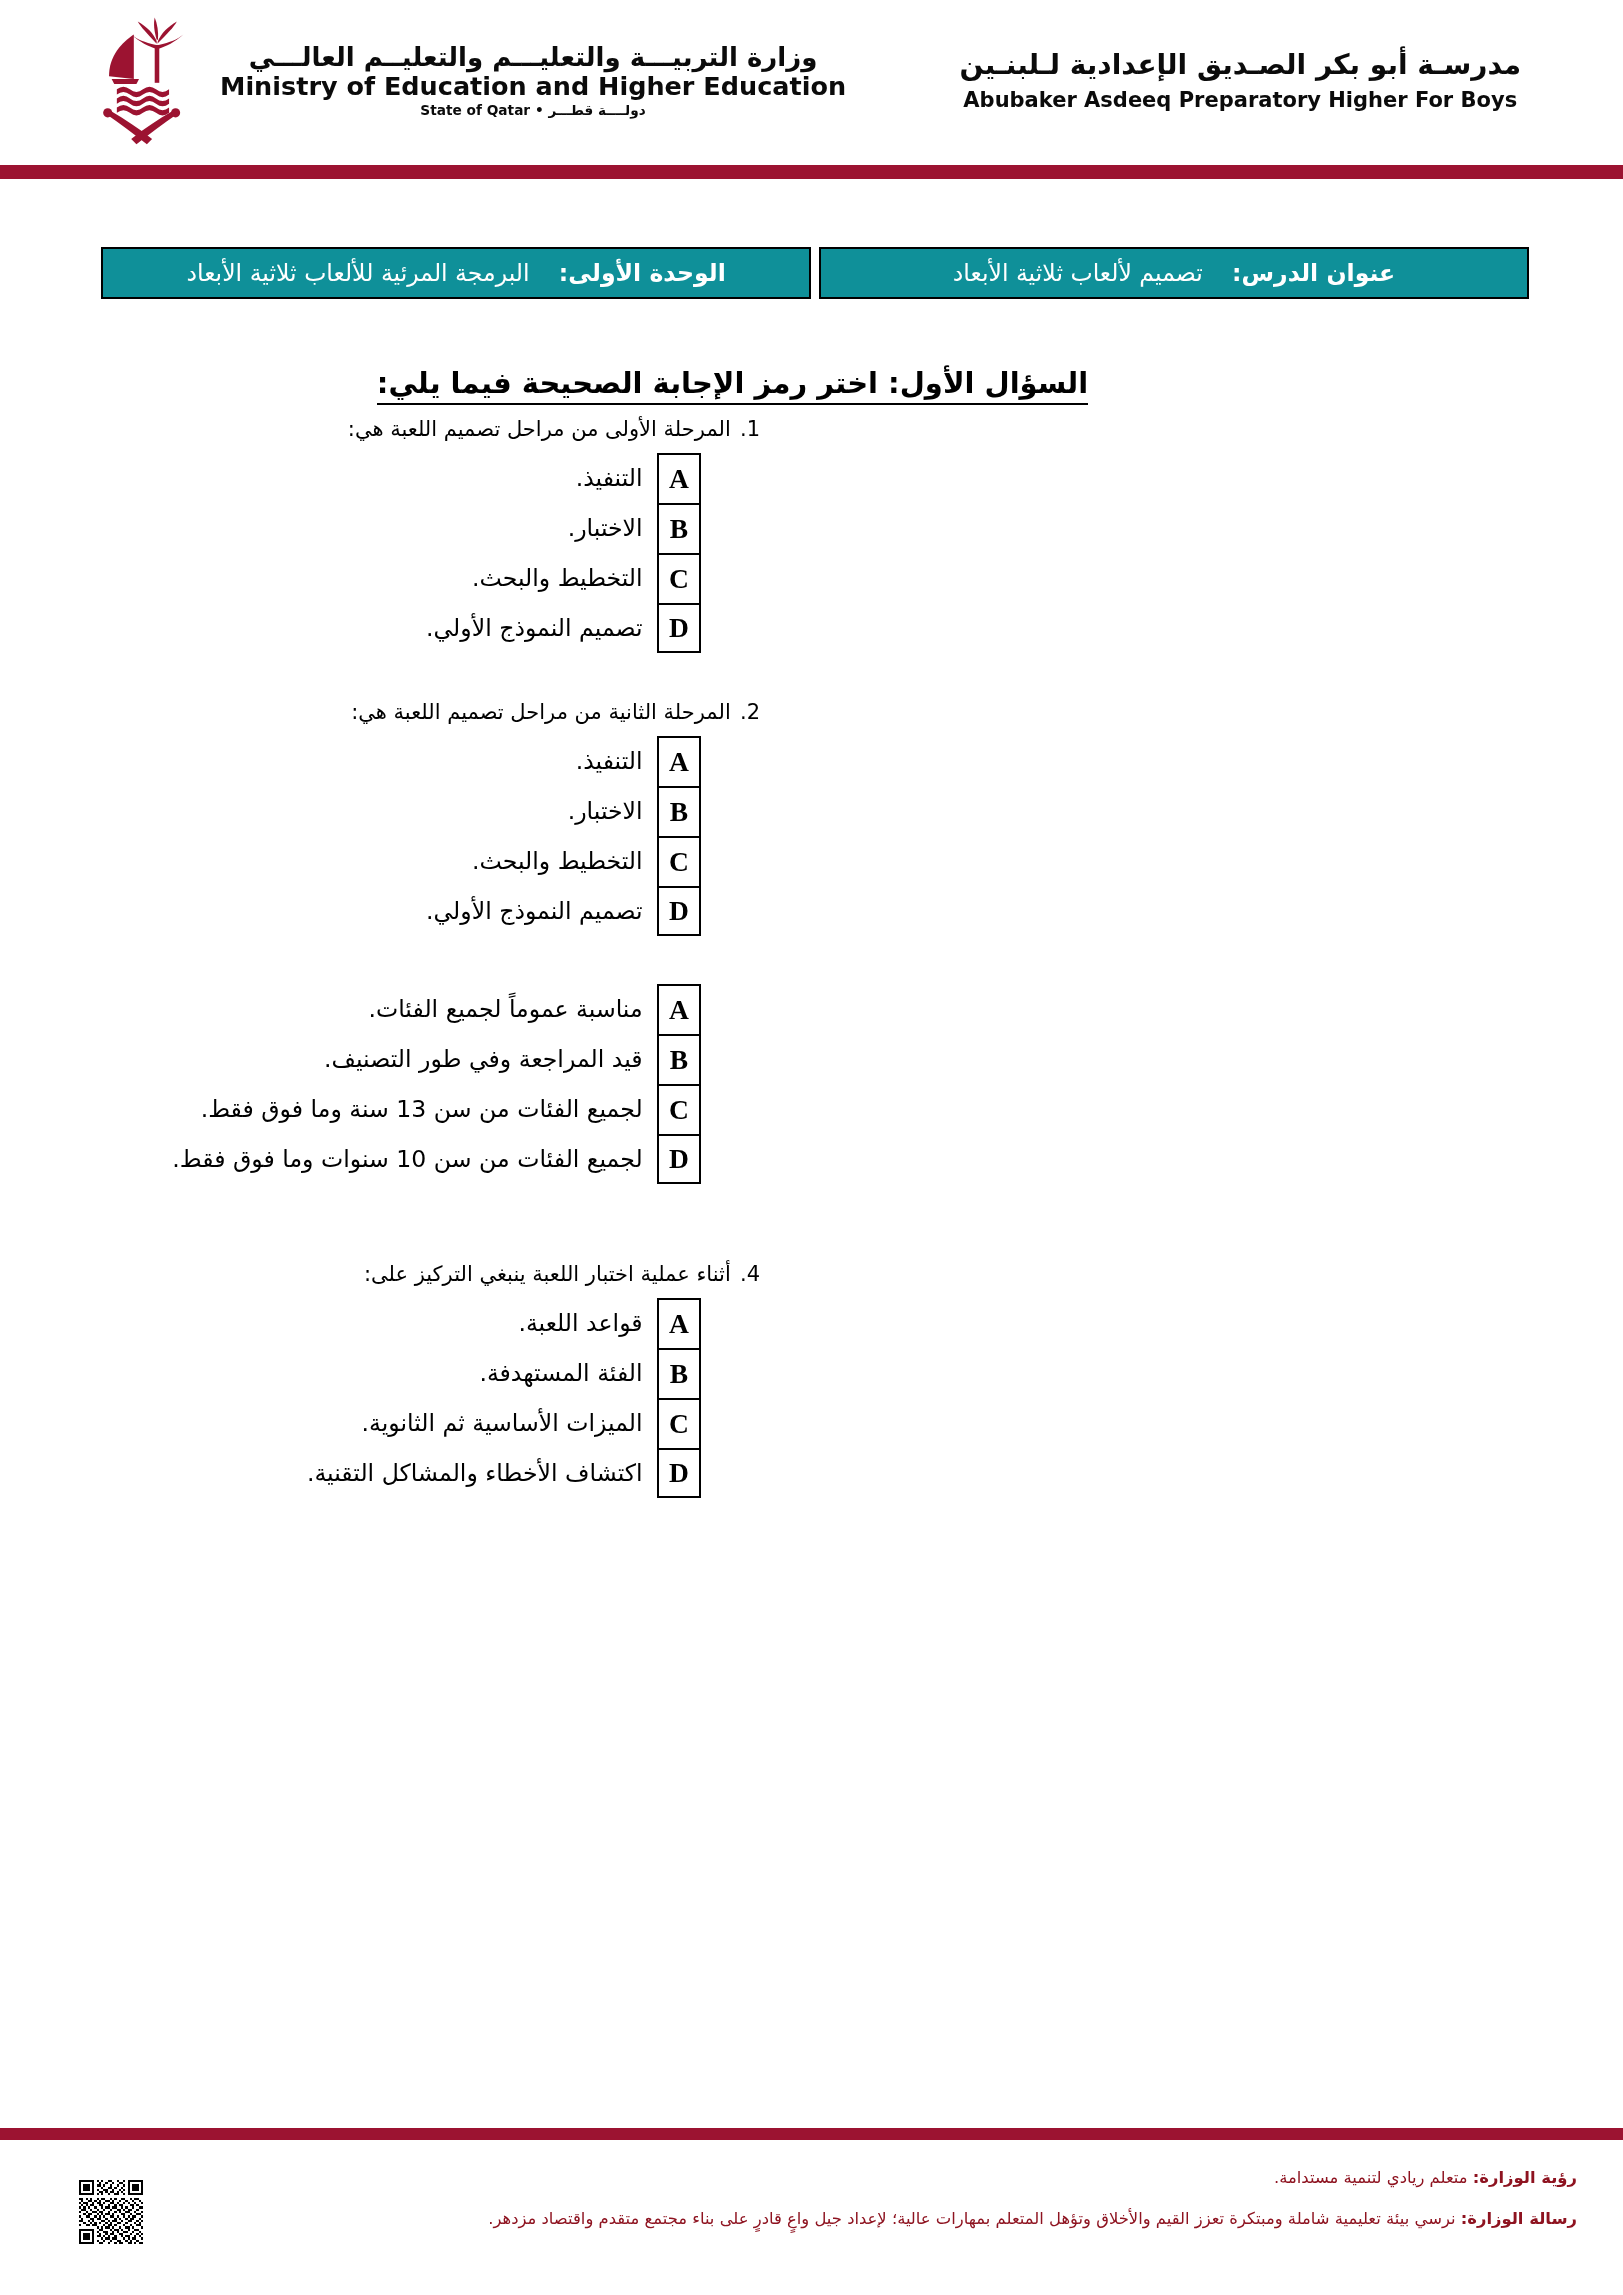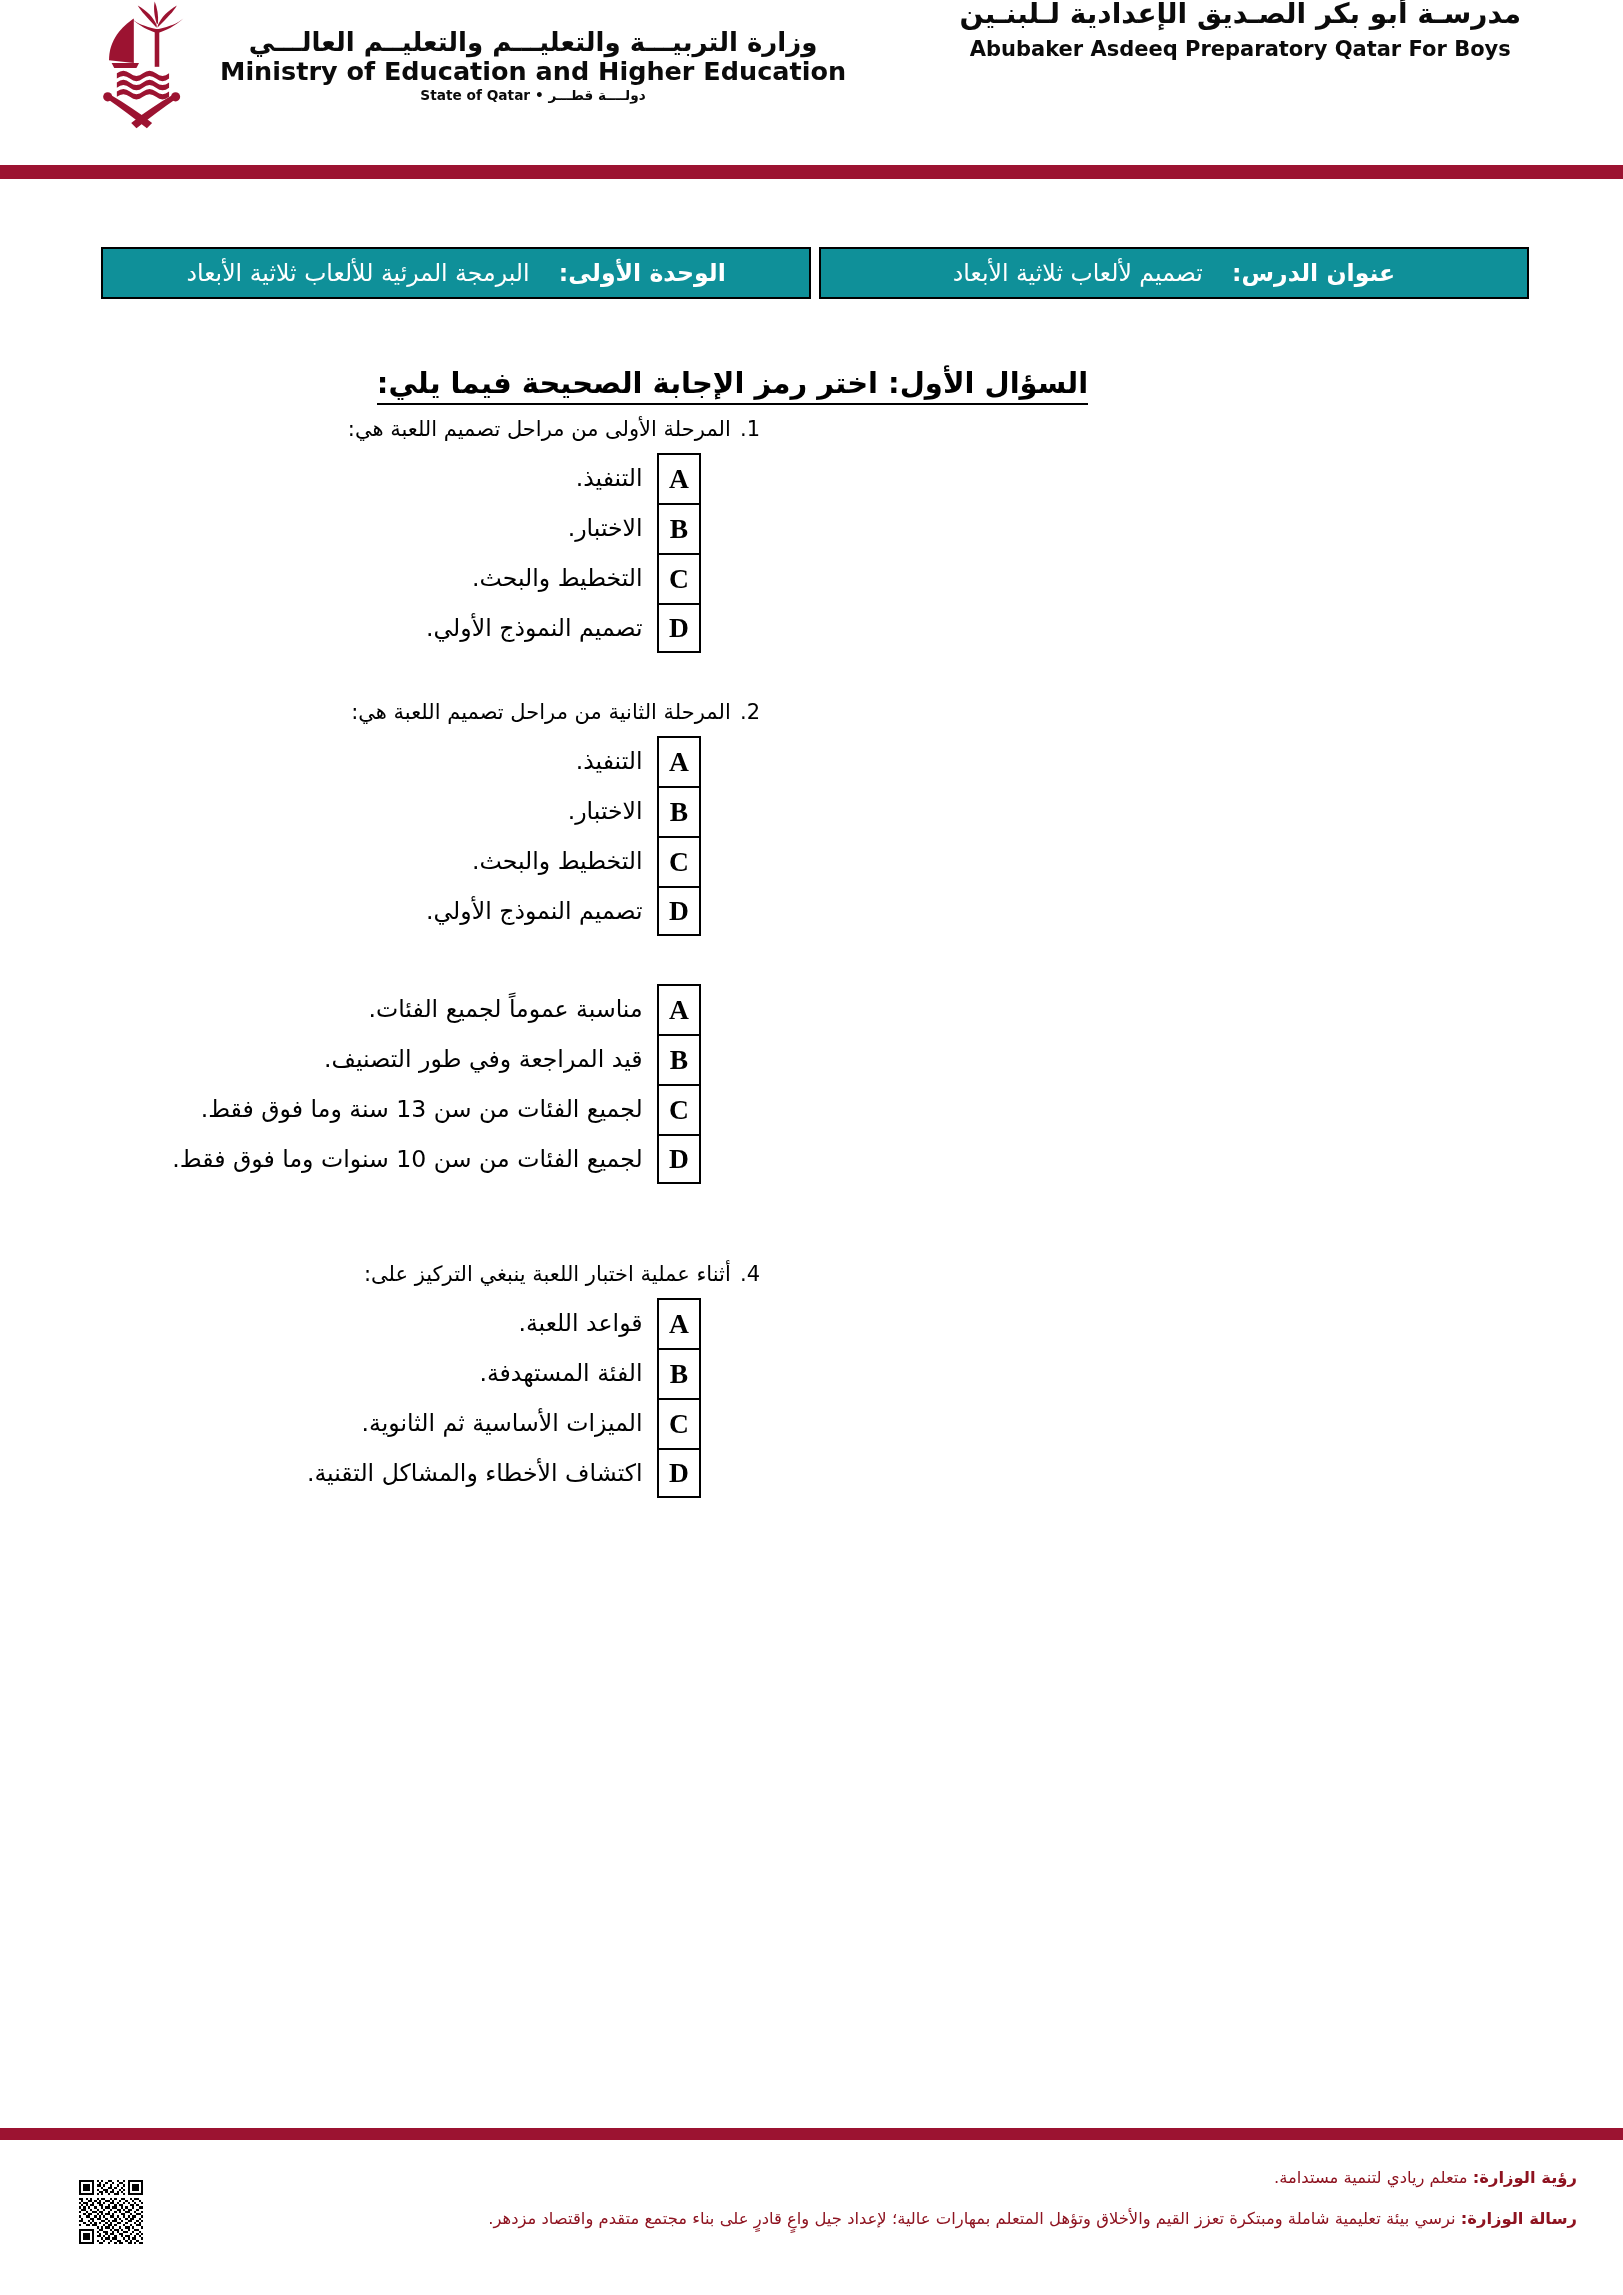--- a/index.html
+++ b/index.html
@@ -18,21 +18,21 @@
 
   
   .page-header {
     position: absolute;
     top: 0;
     left: 0;
     width: 1593px;
     height: 162px;
     display: flex;
     flex-direction: row-reverse;
-    align-items: flex-start;
+    align-items: center;
     justify-content: space-between;
     box-sizing: border-box;
     padding: 0 72px 0 79px;
   }
   .ministry-block {
     display: flex;
     flex-direction: row-reverse;
     align-items: center;
     gap: 17px;
   }
@@ -304,21 +304,21 @@
     </div>
     <div class="ministry-text">
       <div class="ministry-ar">وزارة التربيـــة والتعليـــم والتعليــم العالـــي</div>
       <div class="ministry-en">Ministry of Education and Higher Education</div>
       <div class="ministry-state">دولــــة قطـــر • State of Qatar</div>
     </div>
   </div>
 
   <div class="school-text">
     <div class="school-ar">مدرسـة أبو بكر الصـديق الإعدادية لـلبنـين</div>
-    <div class="school-en">Abubaker Asdeeq Preparatory Qatar For Boys</div>
+    <div class="school-en">Abubaker Asdeeq Preparatory Higher For Boys</div>
   </div>
 
 </div>
 
 <div class="header-rule"></div>
 
 <div class="banner-row">
   <div class="banner-cell lesson">
     <span class="lbl">عنوان الدرس:</span>
     <span class="val">تصميم لألعاب ثلاثية الأبعاد</span>

